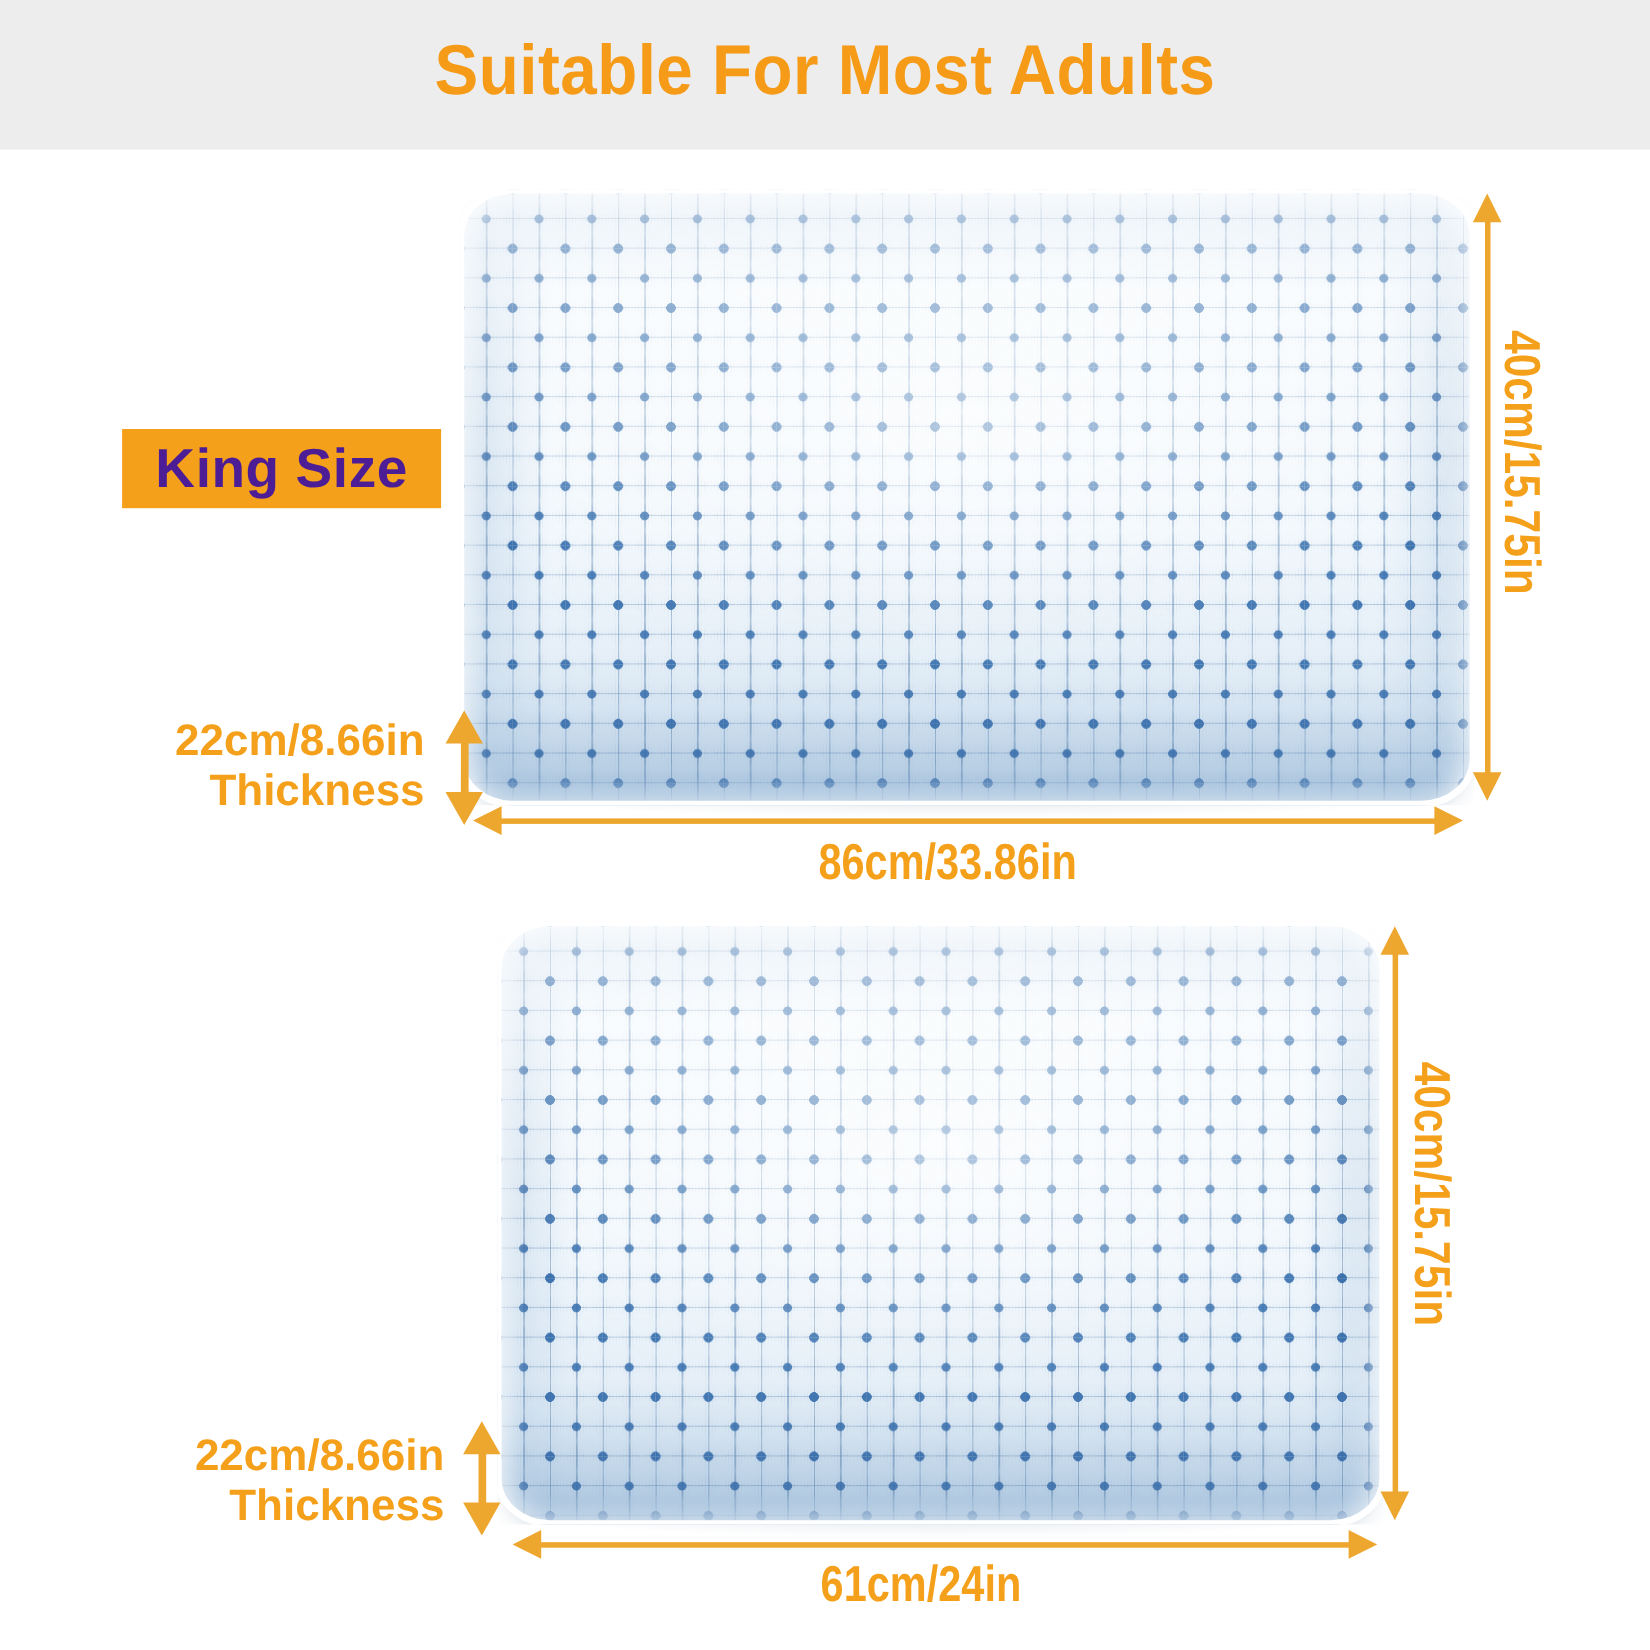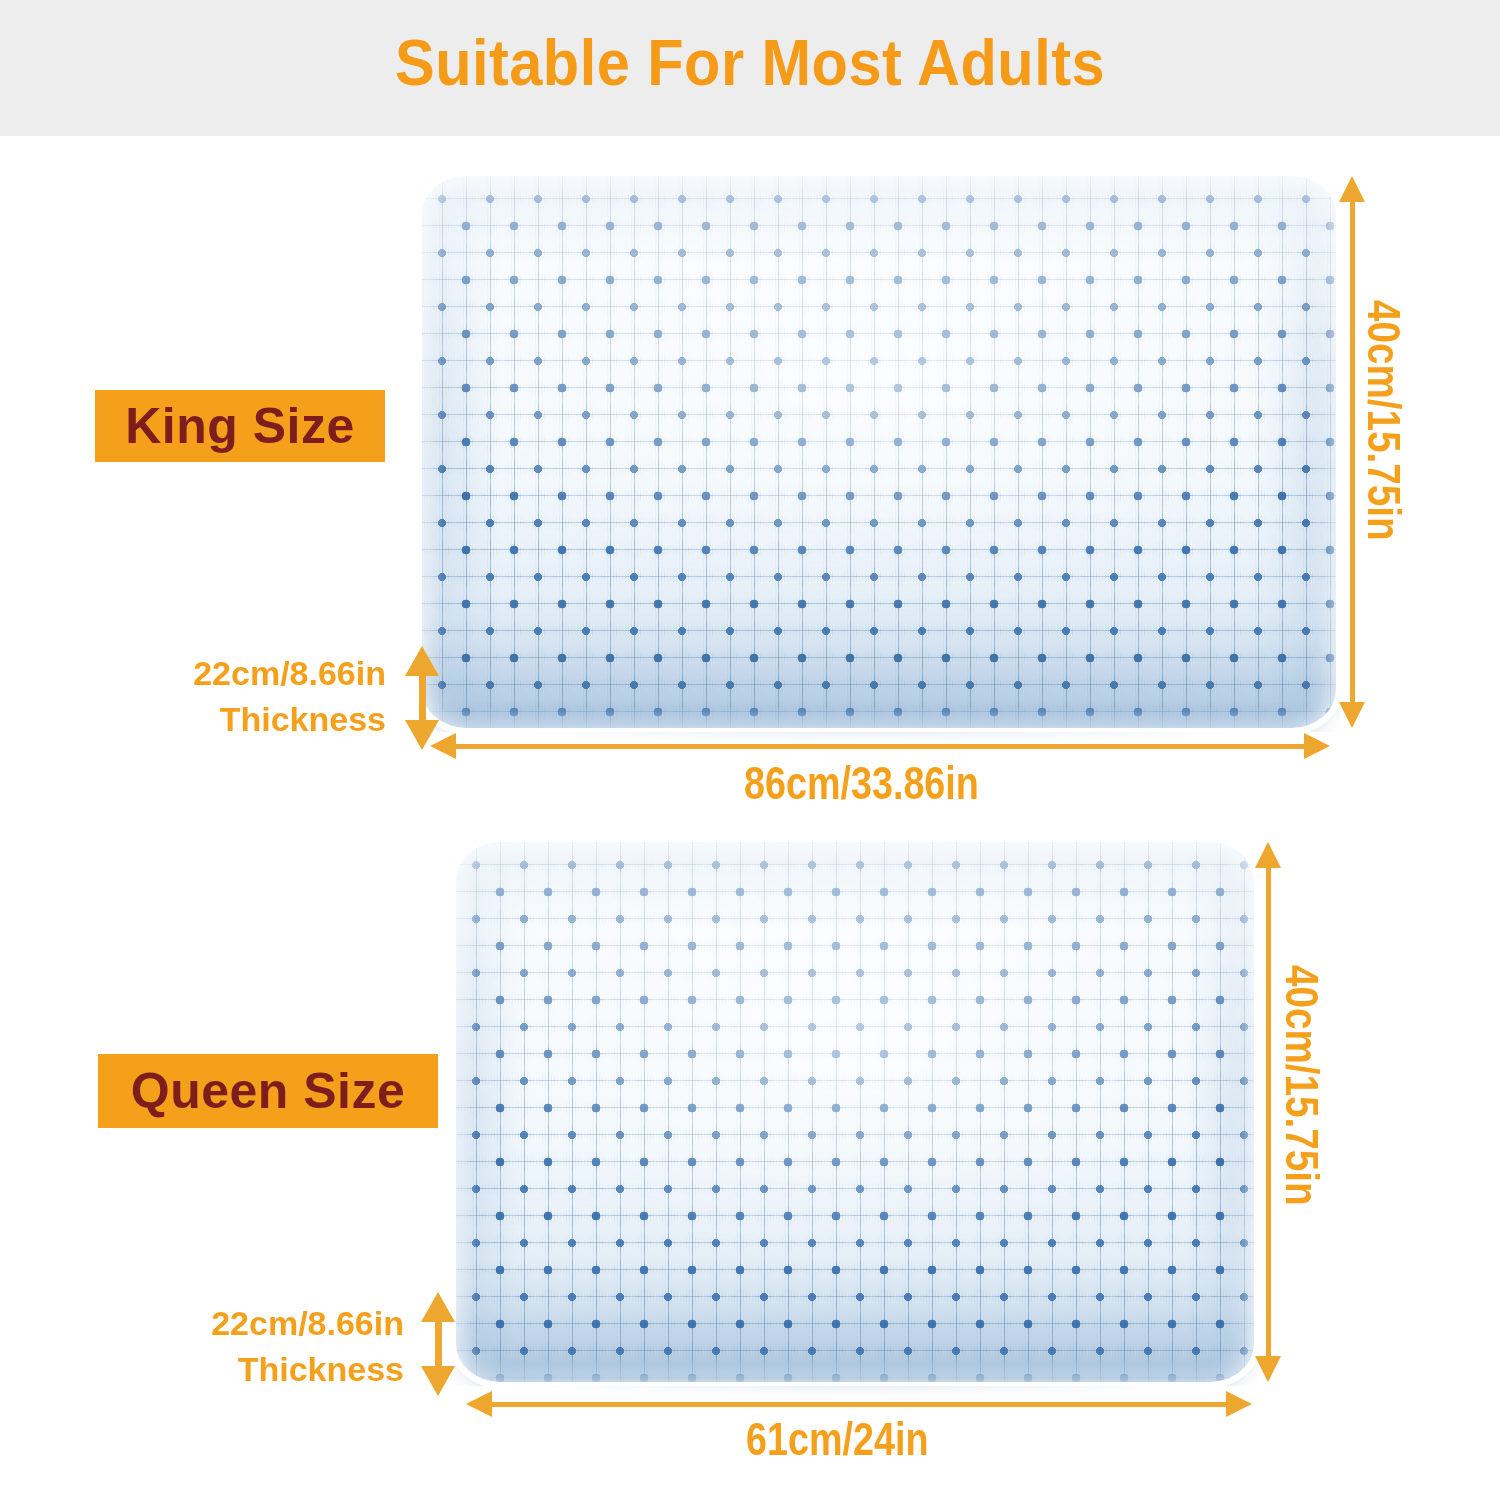--- a/index.html
+++ b/index.html
@@ -28,25 +28,26 @@
     color:#F59B18;
     transform:scaleX(0.93);
     transform-origin:center;
     white-space:nowrap;
   }
 
   
   .size-badge{
     position:absolute;
     background:#F5A01B;
-    color:#7f1d1d;
+    color:#4c1d95;
     font-weight:700;
     display:flex;align-items:center;justify-content:center;
     letter-spacing:0.5px;
     white-space:nowrap;
+    margin-left:16px;
   }
   #badge-king{left:95px;top:390px;width:290px;height:72px;font-size:50px;}
   #badge-queen{left:98px;top:1054px;width:340px;height:74px;font-size:50px;}
 
   
   .pillow{position:absolute;overflow:hidden;}
   .pillow-body{
     position:absolute;inset:0;
     border-radius:46px / 40px;
     background:
@@ -138,21 +139,21 @@
 
   
   .dim{
     position:absolute;
     color:#F5A01B;
     font-weight:700;
     white-space:nowrap;
     font-family:"Liberation Sans", sans-serif;
   }
   .dim-h{ font-size:46px; transform:scaleX(0.82); transform-origin:left center; }
-  .dim-thick{ font-size:34px; line-height:46px; }
+  .dim-thick{ font-size:40px; line-height:46px; }
   .dim-v{
     font-size:46px;
     transform:rotate(90deg) scaleX(0.84);
     transform-origin:left top;
   }
 
   #lbl-king-w{left:744px;top:756px;}
   #lbl-queen-w{left:746px;top:1412px;}
   #lbl-king-t{left:118px;top:650px;text-align:right;width:268px;}
   #lbl-queen-t{left:136px;top:1300px;text-align:right;width:268px;}
@@ -225,21 +226,20 @@
 
   <div class="pillow-shadow" id="shadow-queen"></div>
   <div class="pillow" id="pillow-queen">
     <div class="pillow-body"></div>
     <div class="pillow-tex"></div>
     <div class="pillow-shade"></div>
     <div class="pillow-seam"></div>
     <div class="pillow-mask"></div>
   </div>
 
-  <div class="size-badge" id="badge-queen">Queen Size</div>
 
   <div class="arrow" id="arr-queen-w">
     <div class="shaft-h"></div>
     <div class="head head-l"></div>
     <div class="head head-r"></div>
   </div>
   <div class="dim dim-h" id="lbl-queen-w">61cm/24in</div>
 
   <div class="arrow" id="arr-queen-h">
     <div class="shaft-v"></div>

